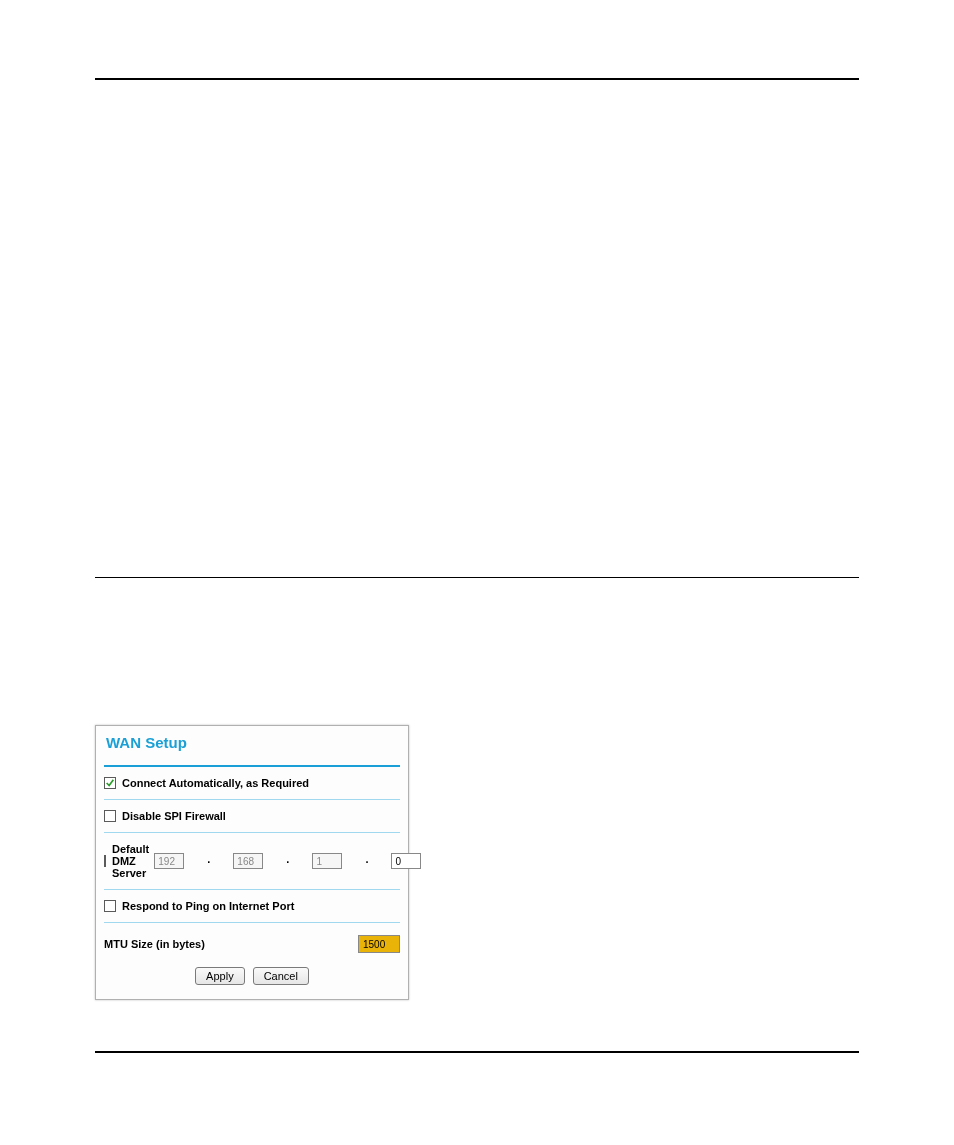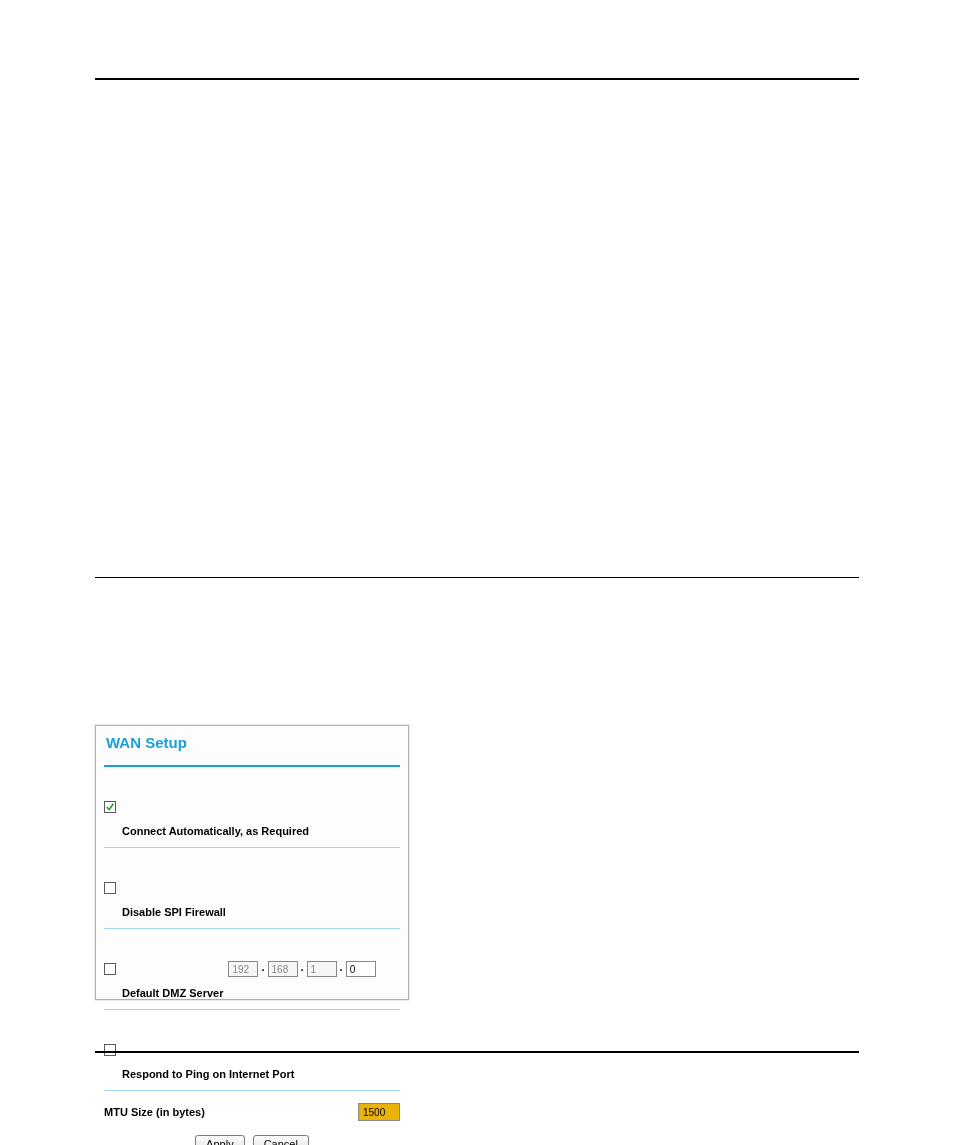--- a/index.html
+++ b/index.html
@@ -78,21 +78,20 @@
   .row {
     display: flex;
     align-items: center;
     padding: 10px 0 2px 0;
     font-size: 11px;
     color: #000;
   }
   .row .lbl {
     font-weight: bold;
     margin-left: 6px;
-    margin-top: 48px;
   }
   .chk {
     width: 12px;
     height: 12px;
     border: 1px solid #5a5a5a;
     background: #ffffff;
     display: inline-flex;
     align-items: center;
     justify-content: center;
     box-sizing: border-box;
@@ -164,20 +163,21 @@
     padding: 2px 10px;
     border: 1px solid #7a7a7a;
     background: linear-gradient(#fafafa, #e6e6e6);
     border-radius: 3px;
     cursor: pointer;
   }
   .ip-group {
     display: flex;
     align-items: flex-start;
     margin-left: 4px;
+    gap: 20px;
   }
 </style>
 </head>
 <body>
 
 <div class="page">
 
   <div class="top-rule"></div>
   <div class="mid-rule"></div>
 

